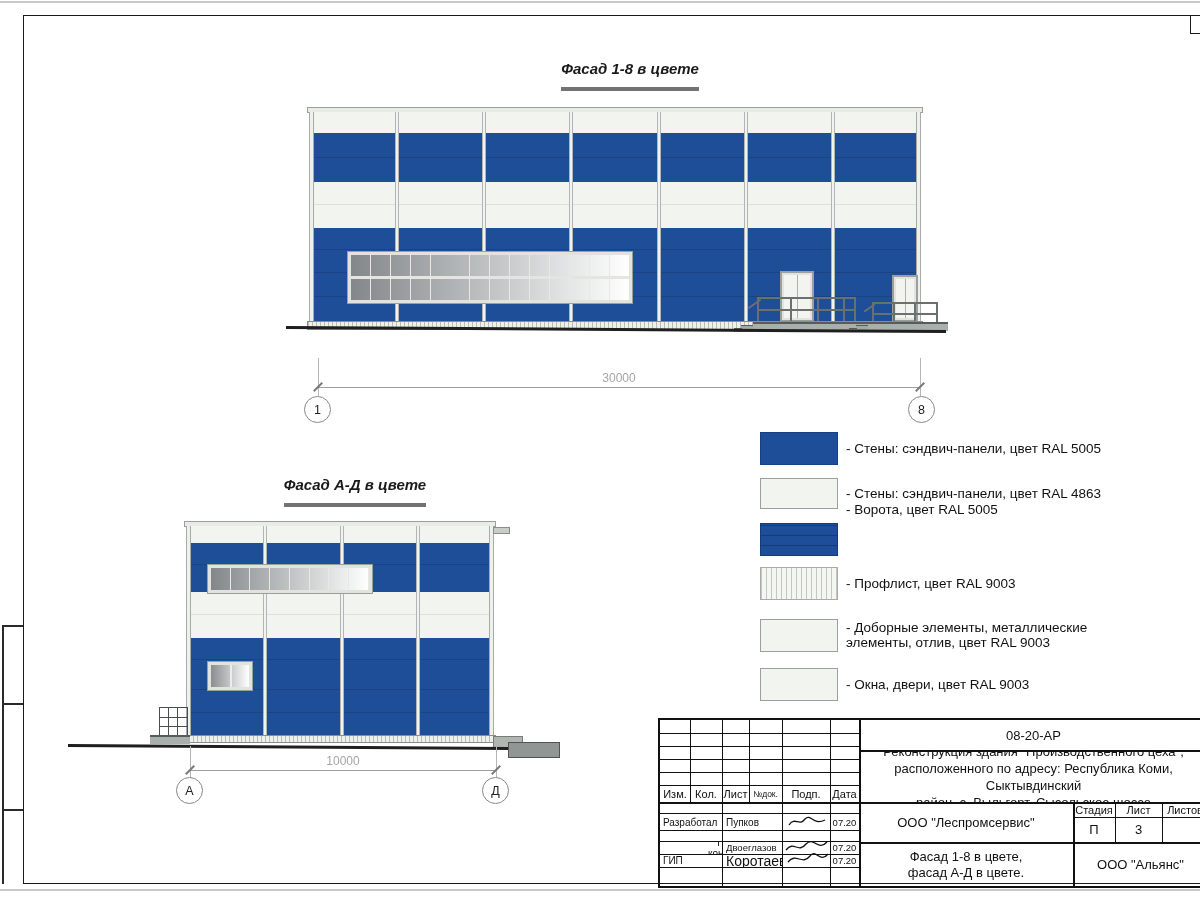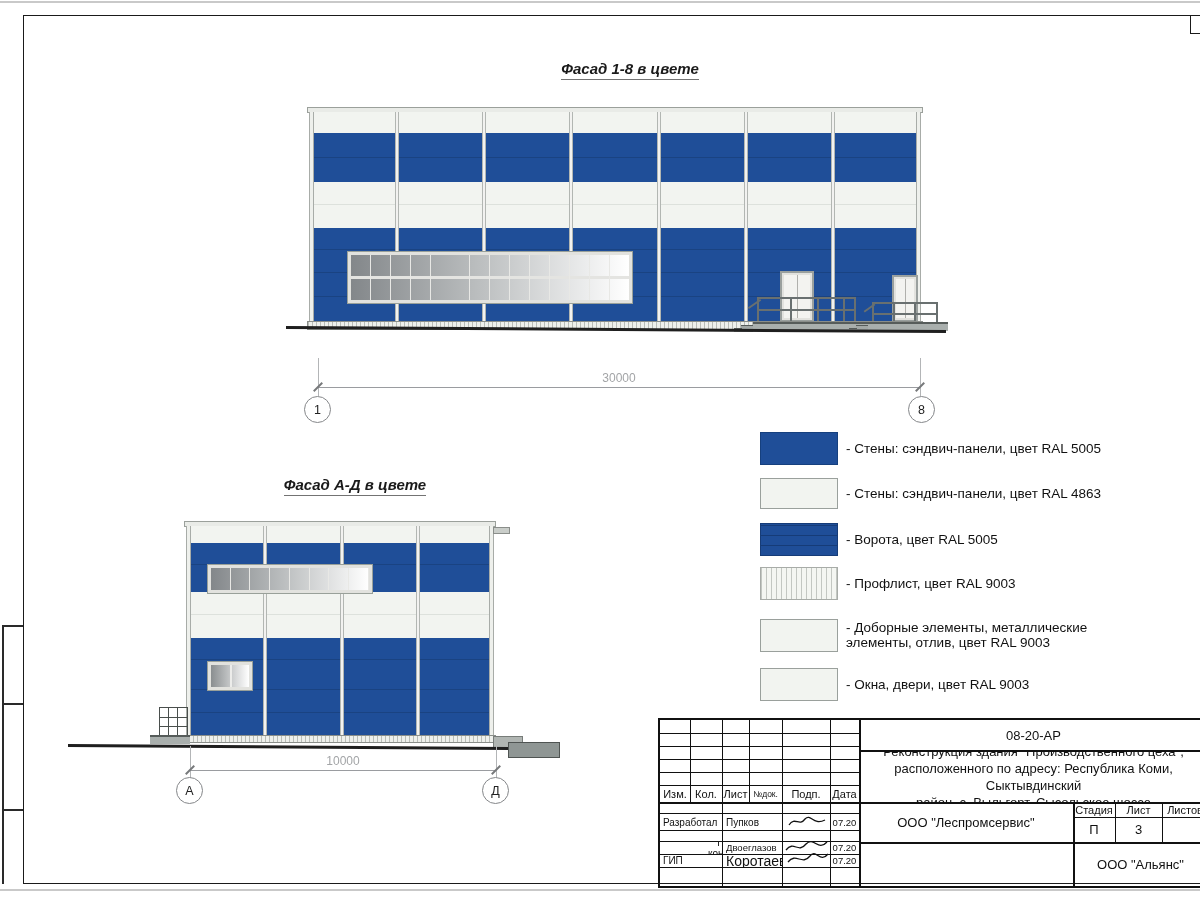--- a/index.html
+++ b/index.html
@@ -4,21 +4,21 @@
 <style>
   html,body{margin:0;padding:0;background:#ffffff;}
   .sheet{position:relative;width:1200px;height:900px;background:#fff;overflow:hidden;
          font-family:"Liberation Sans", sans-serif;color:#1a1a1a;}
   .abs{position:absolute;}
   .edge{position:absolute;left:0;width:1200px;height:2px;background:#c9c9c9;}
   .frame{position:absolute;left:23px;top:15px;width:1190px;height:869px;border:1.5px solid #1a1a1a;box-sizing:border-box;}
   .cornerbox{position:absolute;left:1190px;top:15px;width:26px;height:19px;border:1.5px solid #1a1a1a;box-sizing:border-box;}
   .mline{position:absolute;background:#2a2a2a;}
   .ftitle{position:absolute;font-size:15px;font-style:italic;font-weight:bold;text-align:center;}
-  .ftitle span{border-bottom:1px solid #737373;padding-bottom:2px;}
+  .ftitle span{border-bottom:4px solid #737373;padding-bottom:10px;}
   
   .facade{position:absolute;}
   .row{position:absolute;left:0;width:100%;box-sizing:border-box;}
   .blue{background:#1f4e98;}
   .blue.seam{border-bottom:1px solid #1a4382;}
   .whitep{background:#f2f4f0;}
   .whitep.seam{border-bottom:1px solid #dde1dc;}
   .coping{position:absolute;background:#e9ebe7;border:1px solid #9ba09b;box-sizing:border-box;}
   .mullion{position:absolute;width:4px;background:linear-gradient(90deg,#b2b6b2 0 1px,#f2f2f0 1px 3px,#b2b6b2 3px);}
   .edgetrim{position:absolute;width:5px;background:#eef0ec;border-left:1px solid #a8aca8;border-right:1px solid #a8aca8;box-sizing:border-box;}
@@ -209,21 +209,21 @@
     </div>
 
   <div>
     <div class="sw" style="left:760px;top:432px;height:33px;background:#1f4e98;border:1px solid #16407e;"></div>
     <div class="lglabel" style="top:432px;height:33px;">- Стены: сэндвич-панели, цвет RAL 5005</div>
 
     <div class="sw" style="left:760px;top:478px;height:31px;background:#f2f4f0;border:1px solid #9aa09c;"></div>
     <div class="lglabel" style="top:478px;height:31px;">- Стены: сэндвич-панели, цвет RAL 4863</div>
 
     <div class="sw" style="left:760px;top:523px;height:33px;background:repeating-linear-gradient(0deg,#1f4e98 0 9px,#163c78 9px 10px);border:1px solid #163c78;"></div>
-    <div class="lglabel" style="top:523px;height:33px;">- Ворота, цвет RAL 5005</div>
+    <div class="lglabel" style="top:493px;height:33px;">- Ворота, цвет RAL 5005</div>
 
     <div class="sw" style="left:760px;top:567px;height:33px;background:repeating-linear-gradient(90deg,#c3c7c2 0 1px,#f4f6f2 1px 5px);border:1px solid #a8aca8;"></div>
     <div class="lglabel" style="top:567px;height:33px;text-align:center;">- Профлист, цвет RAL 9003</div>
 
     <div class="sw" style="left:760px;top:619px;height:33px;background:#f2f4f0;border:1px solid #9aa09c;"></div>
     <div class="lglabel" style="top:612px;height:46px;width:290px;">- Доборные элементы, металлические элементы, отлив, цвет RAL 9003</div>
 
     <div class="sw" style="left:760px;top:668px;height:33px;background:#f2f4f0;border:1px solid #9aa09c;"></div>
     <div class="lglabel" style="top:668px;height:33px;">- Окна, двери, цвет RAL 9003</div>
   </div>
@@ -283,20 +283,22 @@
       <path d="M4 12 C12 2, 16 16, 24 6 C32 -2, 36 14, 45 4" stroke="#111" stroke-width="1.3" fill="none"></path>
       <path d="M6 24 C14 14, 20 28, 28 18 C34 10, 38 26, 46 16" stroke="#111" stroke-width="1.3" fill="none"></path>
     </svg>
 
     <div class="tc" style="left:199px;top:0;width:349px;height:30px;font-size:13px;">08-20-АР</div>
     <div class="tc pre" style="left:199px;top:31px;width:349px;height:51px;font-size:13px;line-height:17px;">Реконструкция здания "Производственного цеха",
 расположенного по адресу: Республика Коми, Сыктывдинский
 район, с. Выльгорт, Сысольское шоссе</div>
 
     <div class="tc" style="left:199px;top:83px;width:214px;height:39px;font-size:13px;">ООО "Леспромсервис"</div>
+    <div class="tc pre" style="left:199px;top:123px;width:214px;height:43px;font-size:13px;line-height:16px;">Фасад 1-8 в цвете,
+фасад А-Д в цвете.</div>
 
     <div class="tc" style="left:413px;top:82px;width:42px;height:15px;font-size:11px;">Стадия</div>
     <div class="tc" style="left:455px;top:82px;width:47px;height:15px;font-size:11px;">Лист</div>
     <div class="tc" style="left:502px;top:82px;width:46px;height:15px;font-size:11px;">Листов</div>
     <div class="tc" style="left:413px;top:97px;width:42px;height:25px;font-size:13px;">П</div>
     <div class="tc" style="left:455px;top:97px;width:47px;height:25px;font-size:13px;">3</div>
     <div class="tc" style="left:413px;top:123px;width:135px;height:43px;font-size:13px;">ООО "Альянс"</div>
   </div>
 
 </div>

